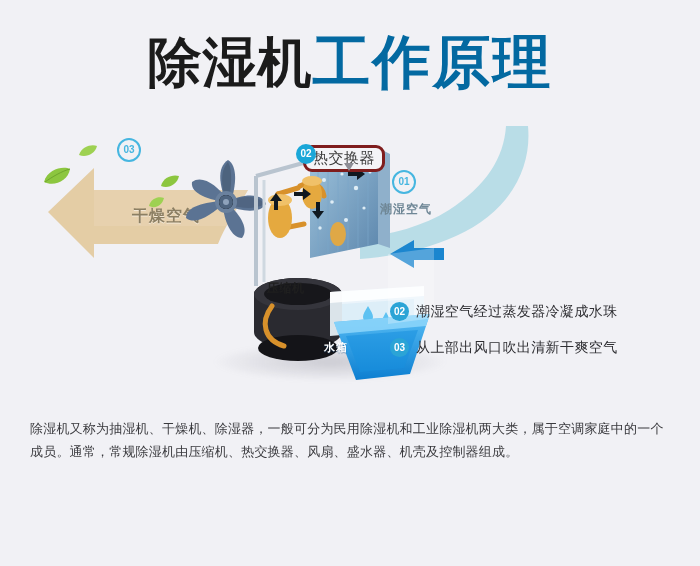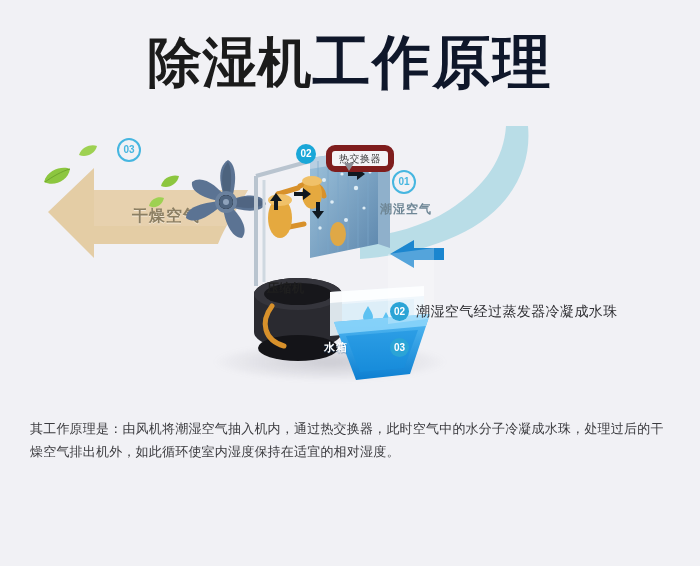--- a/index.html
+++ b/index.html
@@ -15,21 +15,21 @@
   .title-wrap{
     position:absolute;left:0;top:24px;width:700px;height:76px;
     display:flex;align-items:center;justify-content:center;
     white-space:nowrap;
   }
   .title-a{
     font-size:54px;font-weight:bold;color:#1b1b1b;
     letter-spacing:1px;line-height:1;text-align:right;
   }
   .title-b{
-    font-size:58px;font-weight:bold;color:#0f172a;
+    font-size:58px;font-weight:bold;color:#0369a1;
     letter-spacing:2px;line-height:1;
   }
 
   
   .stage{position:absolute;left:0;top:118px;width:700px;height:286px;}
 
   
   .ground-shadow{
     position:absolute;left:215px;top:225px;width:230px;height:38px;
     background:radial-gradient(ellipse at 50% 50%, rgba(120,120,135,.30) 0%, rgba(120,120,135,.12) 45%, rgba(120,120,135,0) 72%);
@@ -59,23 +59,23 @@
   
   .fan{position:absolute;left:176px;top:38px;width:100px;height:92px;}
   .fan svg{display:block;}
 
   
   .machine{position:absolute;left:238px;top:18px;width:210px;height:250px;}
   .machine svg{display:block;}
 
   
   .lbl-heatex{
-    position:absolute;left:326px;top:27px;
-    font-size:10px;color:#3c3c3c;letter-spacing:.5px;
-    background:#f4f4f7;border:6px solid #7f1d1d;border-radius:9px;
+    position:absolute;left:303px;top:27px;
+    font-size:15px;color:#3c3c3c;letter-spacing:.5px;
+    background:#f4f4f7;border:3px solid #7f1d1d;border-radius:9px;
     padding:2px 7px;line-height:1.1;white-space:nowrap;
   }
   .lbl-heatex-tail{
     position:absolute;left:344px;top:45px;width:0;height:0;
     border-left:5px solid transparent;border-right:5px solid transparent;
     border-top:8px solid #8e8e96;
   }
   .lbl-compressor{
     position:absolute;left:267px;top:162px;
     font-size:12px;color:#1f1f1f;font-weight:bold;letter-spacing:.5px;
@@ -318,20 +318,21 @@
   </div>
 
 
   <div class="legend">
     <div class="legend-row">
       <span class="legend-badge">02</span>
       <span class="legend-text">潮湿空气经过蒸发器冷凝成水珠</span>
     </div>
     <div class="legend-row">
       <span class="legend-badge">03</span>
+      <span class="legend-text">从上部出风口吹出清新干爽空气</span>
     </div>
   </div>
 
   <div class="copy">
-    <p>其工作原理是：由风机将潮湿空气抽入机内，通过热交换器，此时空气中的水分子冷凝成水珠，处理过后的干燥空气排出机外，如此循环使室内湿度保持在适宜的相对湿度。</p>
+    <p>除湿机又称为抽湿机、干燥机、除湿器，一般可分为民用除湿机和工业除湿机两大类，属于空调家庭中的一个成员。通常，常规除湿机由压缩机、热交换器、风扇、盛水器、机壳及控制器组成。</p>
   </div>
 
 </div>
 
 </body></html>

